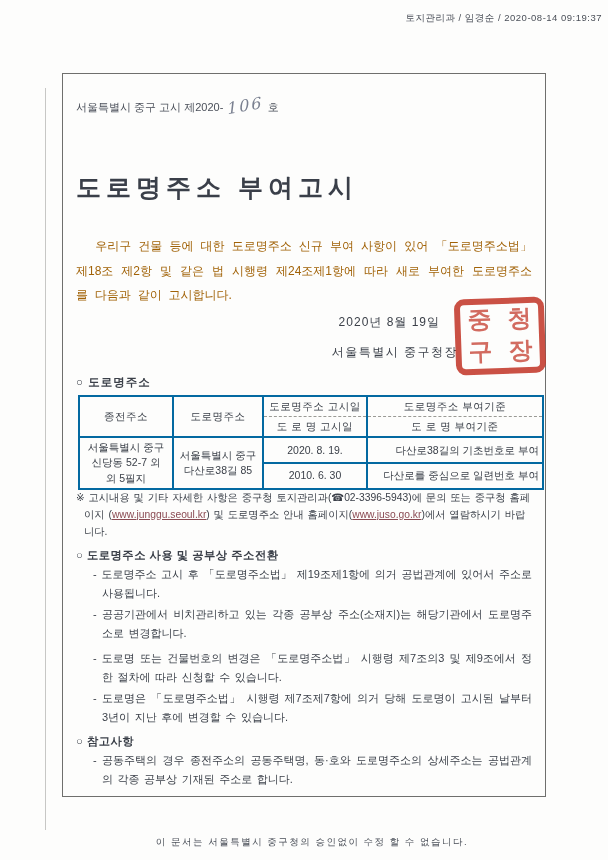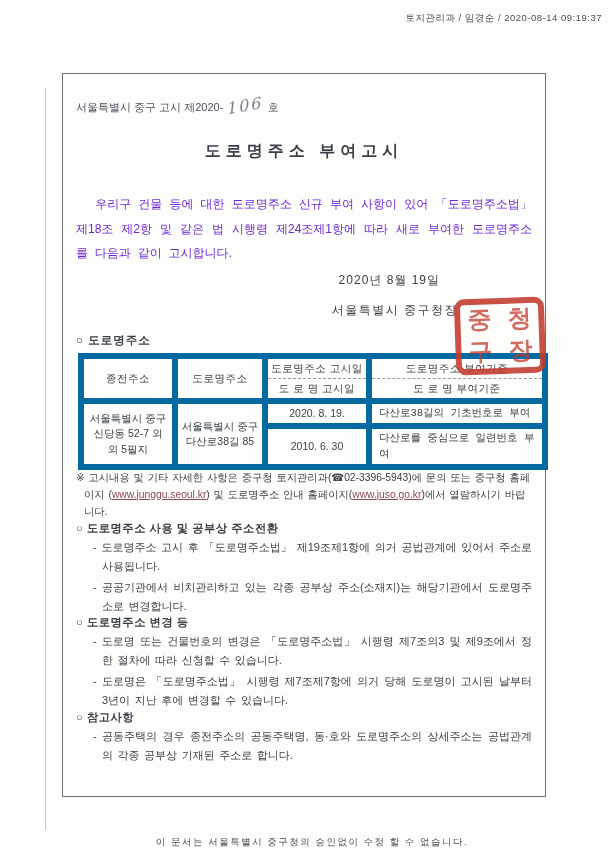--- a/index.html
+++ b/index.html
@@ -25,53 +25,53 @@
     padding:20px 13px 0 13px;
   }
   .doc-no{font-size:11px;margin-top:2px;color:#4b505a;}
   .handwritten{
     display:inline-block;font-family:"DejaVu Serif",serif;
     font-style:italic;font-size:16px;color:#7a8090;
     transform:rotate(-10deg) skewX(-6deg);letter-spacing:2px;
     margin:0 4px;
   }
   .title{
-    text-align:center;margin-top:26px;
-    font-size:16px;font-weight:700;letter-spacing:5px;color:#3a3f49;
+    margin-top:56px;
+    font-size:25px;font-weight:700;letter-spacing:5px;color:#3a3f49;
   }
   .para{
     margin-top:30px;font-size:12px;line-height:2.05;
-    text-align:justify;word-spacing:3.5px;text-indent:1.6em;color:#6d28d9;
+    text-align:justify;word-spacing:3.5px;text-indent:1.6em;color:#a16207;
   }
   .date-line{margin-top:6px;font-size:12px;text-align:right;padding-right:92px;letter-spacing:1px;}
   .signer-line{margin-top:13px;font-size:12px;text-align:right;padding-right:74px;letter-spacing:1.5px;}
   .seal{
     position:absolute;left:391px;top:223px;width:92px;height:78px;
     transform:rotate(-2deg);opacity:.88;pointer-events:none;
   }
   .section-heading{margin-top:14px;font-size:11.5px;font-weight:700;letter-spacing:1px;color:#3b4049;}
   .addr-table{
     border-collapse:collapse;margin-top:5px;margin-left:2px;
     width:464px;table-layout:fixed;
   }
   .addr-table td{
-    border:6px solid #0369a1;font-size:10.5px;color:#3b4049;
+    border:2px solid #0369a1;font-size:10.5px;color:#3b4049;
     text-align:center;vertical-align:middle;padding:2px 3px;line-height:1.45;
   }
   .addr-table td.dash-bottom{border-bottom:1px dashed #9a9a95;}
   .addr-table td.dash-top{border-top:none;}
-  .addr-table .basis{text-align:left;padding-left:7px;font-family:Liberation Mono, monospace;}
+  .addr-table .basis{text-align:right;padding-left:7px;}
   .addr-table .hdr{letter-spacing:0.5px;}
   .cell-line{display:block;}
   .note{
     font-size:10.3px;line-height:1.65;color:#3b4049;
     padding-left:8px;text-indent:-8px;word-spacing:1px;
   }
   .note .url{color:#8a4a52;text-decoration:underline;}
-  .sec{}
+  .sec{margin-top:7px;}
   .sec .heading{font-size:11.3px;font-weight:700;letter-spacing:0.5px;}
   .sec .item{
     font-size:11px;line-height:1.72;margin-top:2px;
     padding-left:26px;text-indent:-9px;text-align:justify;word-spacing:1.5px;
   }
   .footer{
     position:absolute;left:16px;right:0;top:836px;text-align:center;
     font-size:9.5px;color:#4a4f58;letter-spacing:1.5px;
   }
 </style>
@@ -146,21 +146,20 @@
     <span>※ 고시내용 및 기타 자세한 사항은 중구청 토지관리과(☎02-3396-5943)에 문의 또는 중구청 홈페이지 (</span><span class="url">www.junggu.seoul.kr</span><span>) 및 도로명주소 안내 홈페이지(</span><span class="url">www.juso.go.kr</span><span>)에서 열람하시기 바랍니다.</span>
   </div>
 
   <div class="sec">
     <div class="heading">○ 도로명주소 사용 및 공부상 주소전환</div>
     <div class="item">- 도로명주소 고시 후 「도로명주소법」 제19조제1항에 의거 공법관계에 있어서 주소로 사용됩니다.</div>
     <div class="item">- 공공기관에서 비치관리하고 있는 각종 공부상 주소(소재지)는 해당기관에서 도로명주소로 변경합니다.</div>
   </div>
 
   <div class="sec">
-    <div class="heading">○ 도로명주소 변경 등</div>
     <div class="item">- 도로명 또는 건물번호의 변경은 「도로명주소법」 시행령 제7조의3 및 제9조에서 정한 절차에 따라 신청할 수 있습니다.</div>
     <div class="item">- 도로명은 「도로명주소법」 시행령 제7조제7항에 의거 당해 도로명이 고시된 날부터 3년이 지난 후에 변경할 수 있습니다.</div>
   </div>
 
   <div class="sec">
     <div class="heading">○ 참고사항</div>
     <div class="item">- 공동주택의 경우 종전주소의 공동주택명, 동·호와 도로명주소의 상세주소는 공법관계의 각종 공부상 기재된 주소로 합니다.</div>
   </div>
 
 </div>

